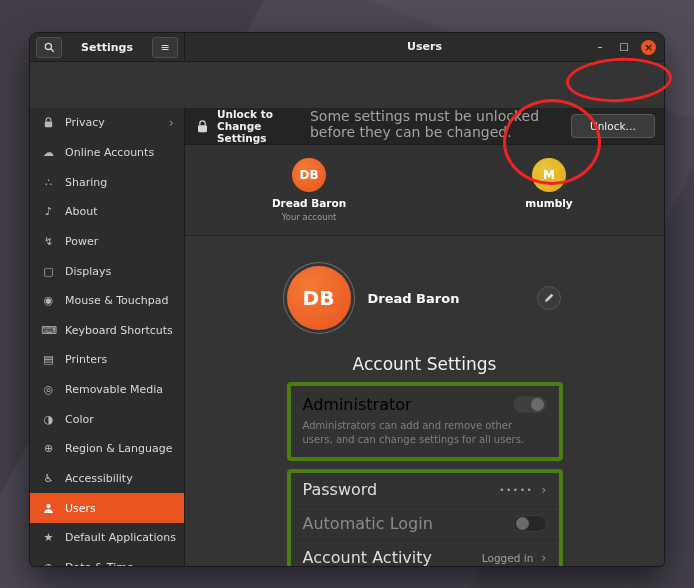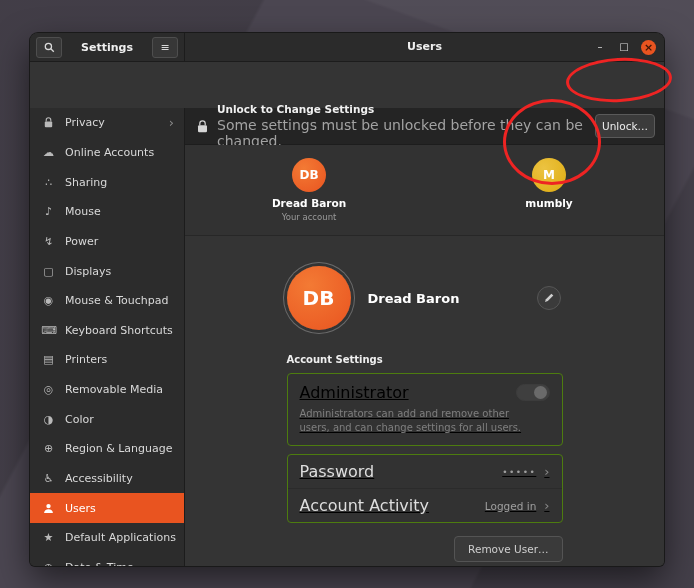--- a/index.html
+++ b/index.html
@@ -33,25 +33,25 @@
   .srow{flex:1;display:flex;align-items:center;gap:9px;padding:0 0 0 11px;cursor:default;}
   .sicon{width:15px;text-align:center;color:#b9b9b9;font-size:11px;line-height:1;flex:0 0 15px;}
   .slabel{color:#d9d9d9;font-size:11px;white-space:nowrap;}
   .schev{margin-left:auto;margin-right:10px;color:#8b8b8b;font-size:13px;line-height:1;}
   .srow.selected{background:#e95420;}
   .srow.selected .slabel,.srow.selected .sicon{color:#fff;}
   
   .content{flex:1;display:flex;flex-direction:column;background:#343434;min-width:0;}
   .unlock-banner{height:36px;flex:0 0 36px;background:#242424;border-bottom:1px solid #1d1d1d;
     display:flex;align-items:center;padding:0 9px 0 12px;gap:9px;}
-  .ub-text{display:flex;flex-direction:column;gap:2px;}
+  .ub-text{display:flex;flex-direction:row;gap:2px;}
   .ub-title{color:#f0f0f0;font-size:10.5px;font-weight:bold;}
   .ub-sub{color:#a3a3a3;font-size:14px;}
   .unlock-btn{margin-left:auto;background:#3b3b3b;border:1px solid #5a5a5a;border-radius:4px;
-    color:#ededed;font-size:10.5px;padding:5px 6px;font-family:inherit;}
+    color:#ededed;font-size:10.5px;padding:5px 18px;font-family:inherit;}
   
   .carousel{height:90px;flex:0 0 90px;position:relative;background:#323232;border-bottom:1px solid #272727;}
   .cuser{position:absolute;top:13px;display:flex;flex-direction:column;align-items:center;gap:5px;width:120px;}
   .cuser.u0{left:124px;margin-left:-60px;}
   .cuser.u1{left:364px;margin-left:-60px;}
   .cavatar{width:34px;height:34px;border-radius:50%;display:flex;align-items:center;justify-content:center;
     color:#fff;font-weight:bold;font-size:12px;}
   .cavatar.orange{background:radial-gradient(circle at 35% 30%, #f37a34, #e95420);}
   .cavatar.gold{background:radial-gradient(circle at 35% 30%, #ecc341, #deab10);}
   .cname{color:#fff;font-size:10.5px;font-weight:bold;}
@@ -60,22 +60,22 @@
   .main{flex:1;overflow:hidden;}
   .col{width:276px;margin:0 auto;}
   .profile{display:flex;align-items:center;gap:17px;margin-top:30px;}
   .big-avatar{width:64px;height:64px;border-radius:50%;flex:0 0 64px;
     background:radial-gradient(circle at 35% 30%, #f37a34, #e95420);
     display:flex;align-items:center;justify-content:center;color:#fff;font-size:20px;font-weight:bold;
     box-shadow:0 0 0 3px #343434, 0 0 0 4px #6b6b6b;}
   .profile-name{color:#fff;font-size:13px;font-weight:bold;}
   .edit-btn{margin-left:auto;margin-right:2px;width:22px;height:22px;border-radius:50%;
     background:#3b3b3b;border:1px solid #565656;display:flex;align-items:center;justify-content:center;}
-  .sec-header{color:#efefef;font-size:10px;font-weight:bold;margin-top:24px;}
-  .card{margin-top:8px;background:#323232;border:1px solid #4d7c0f;border-radius:4px;overflow:hidden;text-decoration:underline;}
+  .sec-header{color:#efefef;font-size:17px;font-weight:normal;margin-top:24px;text-align:center;}
+  .card{margin-top:8px;background:#323232;border:4px solid #4d7c0f;border-radius:4px;overflow:hidden;}
   .crow{display:flex;align-items:center;padding:0 12px;height:33px;}
   .crow + .crow{border-top:1px solid #2b2b2b;}
   .crow .lbl{font-size:16px;color:#dedede;}
   .crow .lbl.dim{color:#8a8a8a;}
   .rgt{margin-left:auto;display:flex;align-items:center;gap:8px;}
   .val{color:#9f9f9f;font-size:10.5px;}
   .val.dots{font-size:9px;letter-spacing:1.5px;}
   .chev{color:#8a8a8a;font-size:13px;line-height:1;}
   .admin-block{padding:9px 12px 10px 12px;}
   .admin-top{display:flex;align-items:center;}
@@ -142,21 +142,21 @@
         <div class="srow">
           <span class="sicon">☁</span>
           <span class="slabel">Online Accounts</span>
         </div>
         <div class="srow">
           <span class="sicon">∴</span>
           <span class="slabel">Sharing</span>
         </div>
         <div class="srow">
           <span class="sicon">♪</span>
-          <span class="slabel">Mouse</span>
+          <span class="slabel">About</span>
         </div>
         <div class="srow">
           <span class="sicon">↯</span>
           <span class="slabel">Power</span>
         </div>
         <div class="srow">
           <span class="sicon">▢</span>
           <span class="slabel">Displays</span>
         </div>
         <div class="srow">
@@ -267,20 +267,26 @@
 
             <div class="card">
               <div class="crow">
                 <span class="lbl">Password</span>
                 <span class="rgt">
                   <span class="val dots">•••••</span>
                   <span class="chev">›</span>
                 </span>
               </div>
               <div class="crow">
+                <span class="lbl dim">Automatic Login</span>
+                <span class="rgt">
+                    <span class="toggle off dim"></span>
+                  </span>
+              </div>
+              <div class="crow">
                 <span class="lbl">Account Activity</span>
                 <span class="rgt">
                   <span class="val">Logged in</span>
                   <span class="chev">›</span>
                 </span>
               </div>
             </div>
 
             <div class="footer-row">
               <button class="remove-btn">Remove User…</button>

